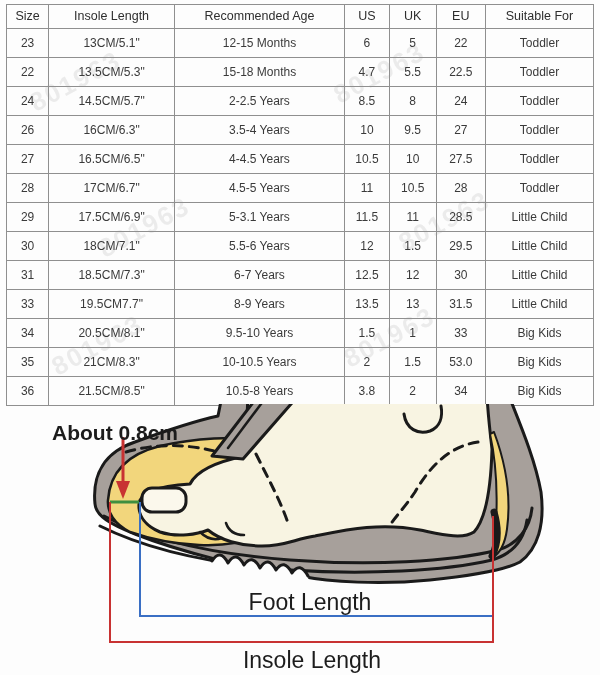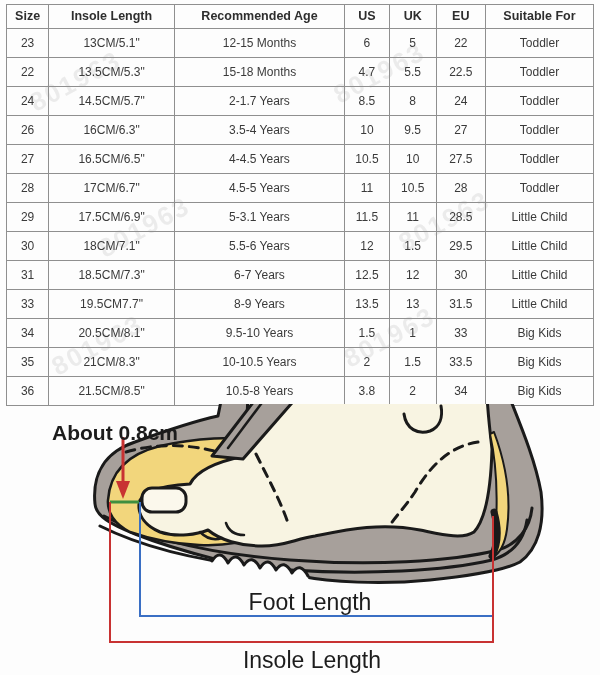--- a/index.html
+++ b/index.html
@@ -9,21 +9,21 @@
   }
   
   #size-table{
     position:absolute;left:6px;top:4px;width:588px;height:402px;
     border-collapse:collapse;table-layout:fixed;background:transparent;
   }
   #size-table th,#size-table td{
     border:1px solid #8f8f8f;text-align:center;vertical-align:middle;
     padding:0;overflow:hidden;white-space:nowrap;
   }
-  #size-table th{font-size:12.5px;font-weight:bold;color:#2e2e2e;}
+  #size-table th{font-size:12.5px;font-weight:normal;color:#2e2e2e;}
   #size-table td{font-size:12px;font-weight:500;color:#3a3a3a;}
   #size-table tr{height:23.6px;}
   
   .wm{
     position:absolute;font-size:26px;letter-spacing:2px;color:#8a8a8a;
     opacity:0.15;transform:rotate(-28deg);pointer-events:none;font-weight:bold;
   }
   
   #diagram{position:absolute;left:0;top:404px;width:600px;height:271px;}
   .outline{stroke:#1a1a1a;stroke-linejoin:round;stroke-linecap:round;}
@@ -80,21 +80,21 @@
         <td>13.5CM/5.3"</td>
         <td>15-18 Months</td>
         <td>4.7</td>
         <td>5.5</td>
         <td>22.5</td>
         <td>Toddler</td>
       </tr>
       <tr>
         <td>24</td>
         <td>14.5CM/5.7"</td>
-        <td>2-1.7 Years</td>
+        <td>2-2.5 Years</td>
         <td>8.5</td>
         <td>8</td>
         <td>24</td>
         <td>Toddler</td>
       </tr>
       <tr>
         <td>26</td>
         <td>16CM/6.3"</td>
         <td>3.5-4 Years</td>
         <td>10</td>
@@ -164,21 +164,21 @@
         <td>1</td>
         <td>33</td>
         <td>Big Kids</td>
       </tr>
       <tr>
         <td>35</td>
         <td>21CM/8.3"</td>
         <td>10-10.5 Years</td>
         <td>2</td>
         <td>1.5</td>
-        <td>33.5</td>
+        <td>53.0</td>
         <td>Big Kids</td>
       </tr>
       <tr>
         <td>36</td>
         <td>21.5CM/8.5"</td>
         <td>10.5-8 Years</td>
         <td>3.8</td>
         <td>2</td>
         <td>34</td>
         <td>Big Kids</td>

